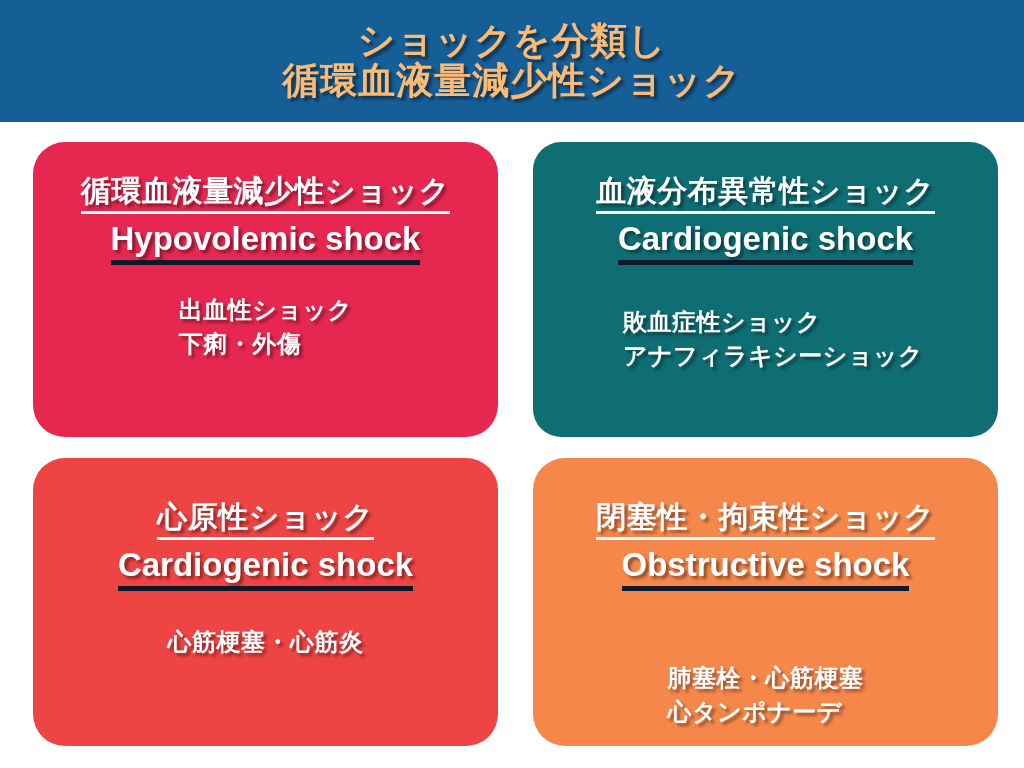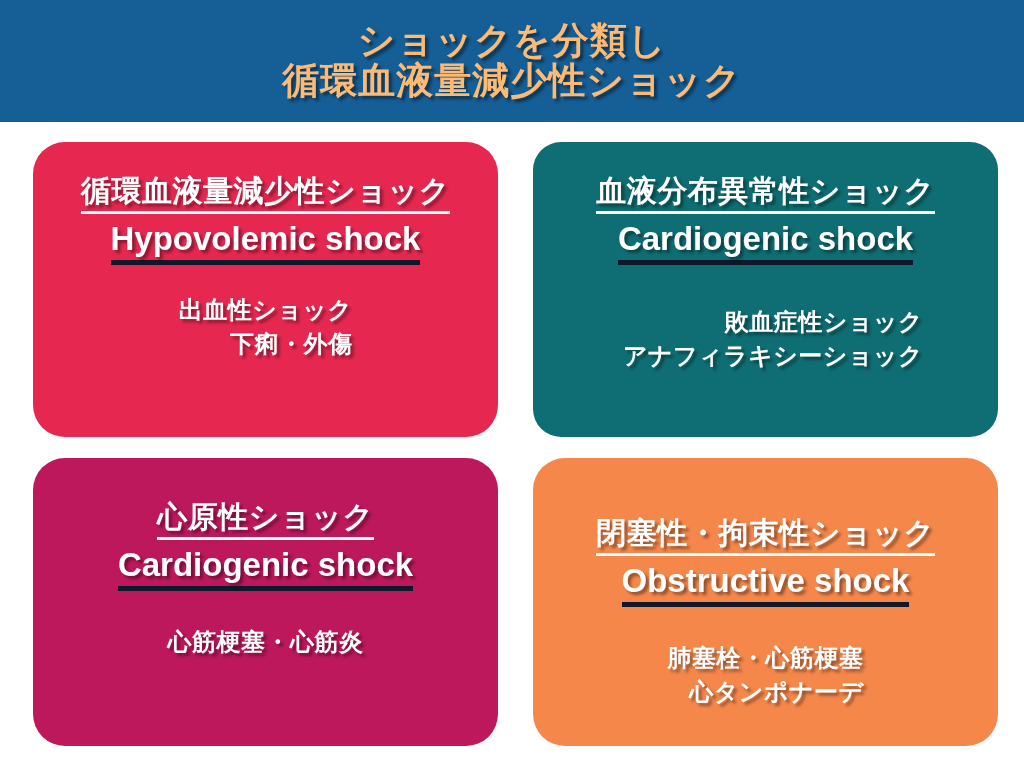--- a/index.html
+++ b/index.html
@@ -59,21 +59,21 @@
     border-radius:32px;
     display:flex;
     flex-direction:column;
     align-items:center;
     padding-top:30px;
     overflow:hidden;
   }
 
   .card-hypovolemic  { background:#E62850; }
   .card-distributive { background:#0F6E73;border-radius:28px; }
-  .card-cardiogenic  { background:#be185d; }
+  .card-cardiogenic  { background:#ef4444; }
   .card-obstructive  { background:#F5874B; }
 
   .card-title {
     text-align:center;
     color:#ffffff;
     font-weight:bold;
     line-height:1.25;
     text-shadow:3px 3px 3px rgba(0,0,0,0.40);
   }
   .title-ja {
@@ -89,35 +89,35 @@
     font-size:33px;
     letter-spacing:0px;
     border-bottom:5px solid #0f172a;
     padding-bottom:1px;
     margin-top:4px;
     white-space:nowrap;
   }
 
   .card-body {
     margin-top:28px;
-    text-align:right;
+    text-align:left;
     color:#ffffff;
     font-size:24px;
     font-weight:bold;
     line-height:1.42;
     letter-spacing:0.5px;
     text-shadow:3px 3px 3px rgba(0,0,0,0.40);
   }
   .card-body div { white-space:nowrap; }
 
   
   .card-distributive .card-body { margin-top:40px;margin-left:15px; }
   .card-cardiogenic  { padding-top:40px; }
   .card-cardiogenic  .card-body { margin-top:34px; }
-  .card-obstructive  { padding-top:56px; }
+  .card-obstructive  { padding-top:40px;gap:36px; }
   .card-obstructive  .card-body { margin-top:34px; }
 </style>
 </head>
 <body>
 
 <div class="slide">
 
   <div class="header">
     <div class="header-line">ショックを分類し</div>
     <div class="header-line">循環血液量減少性ショック</div>

